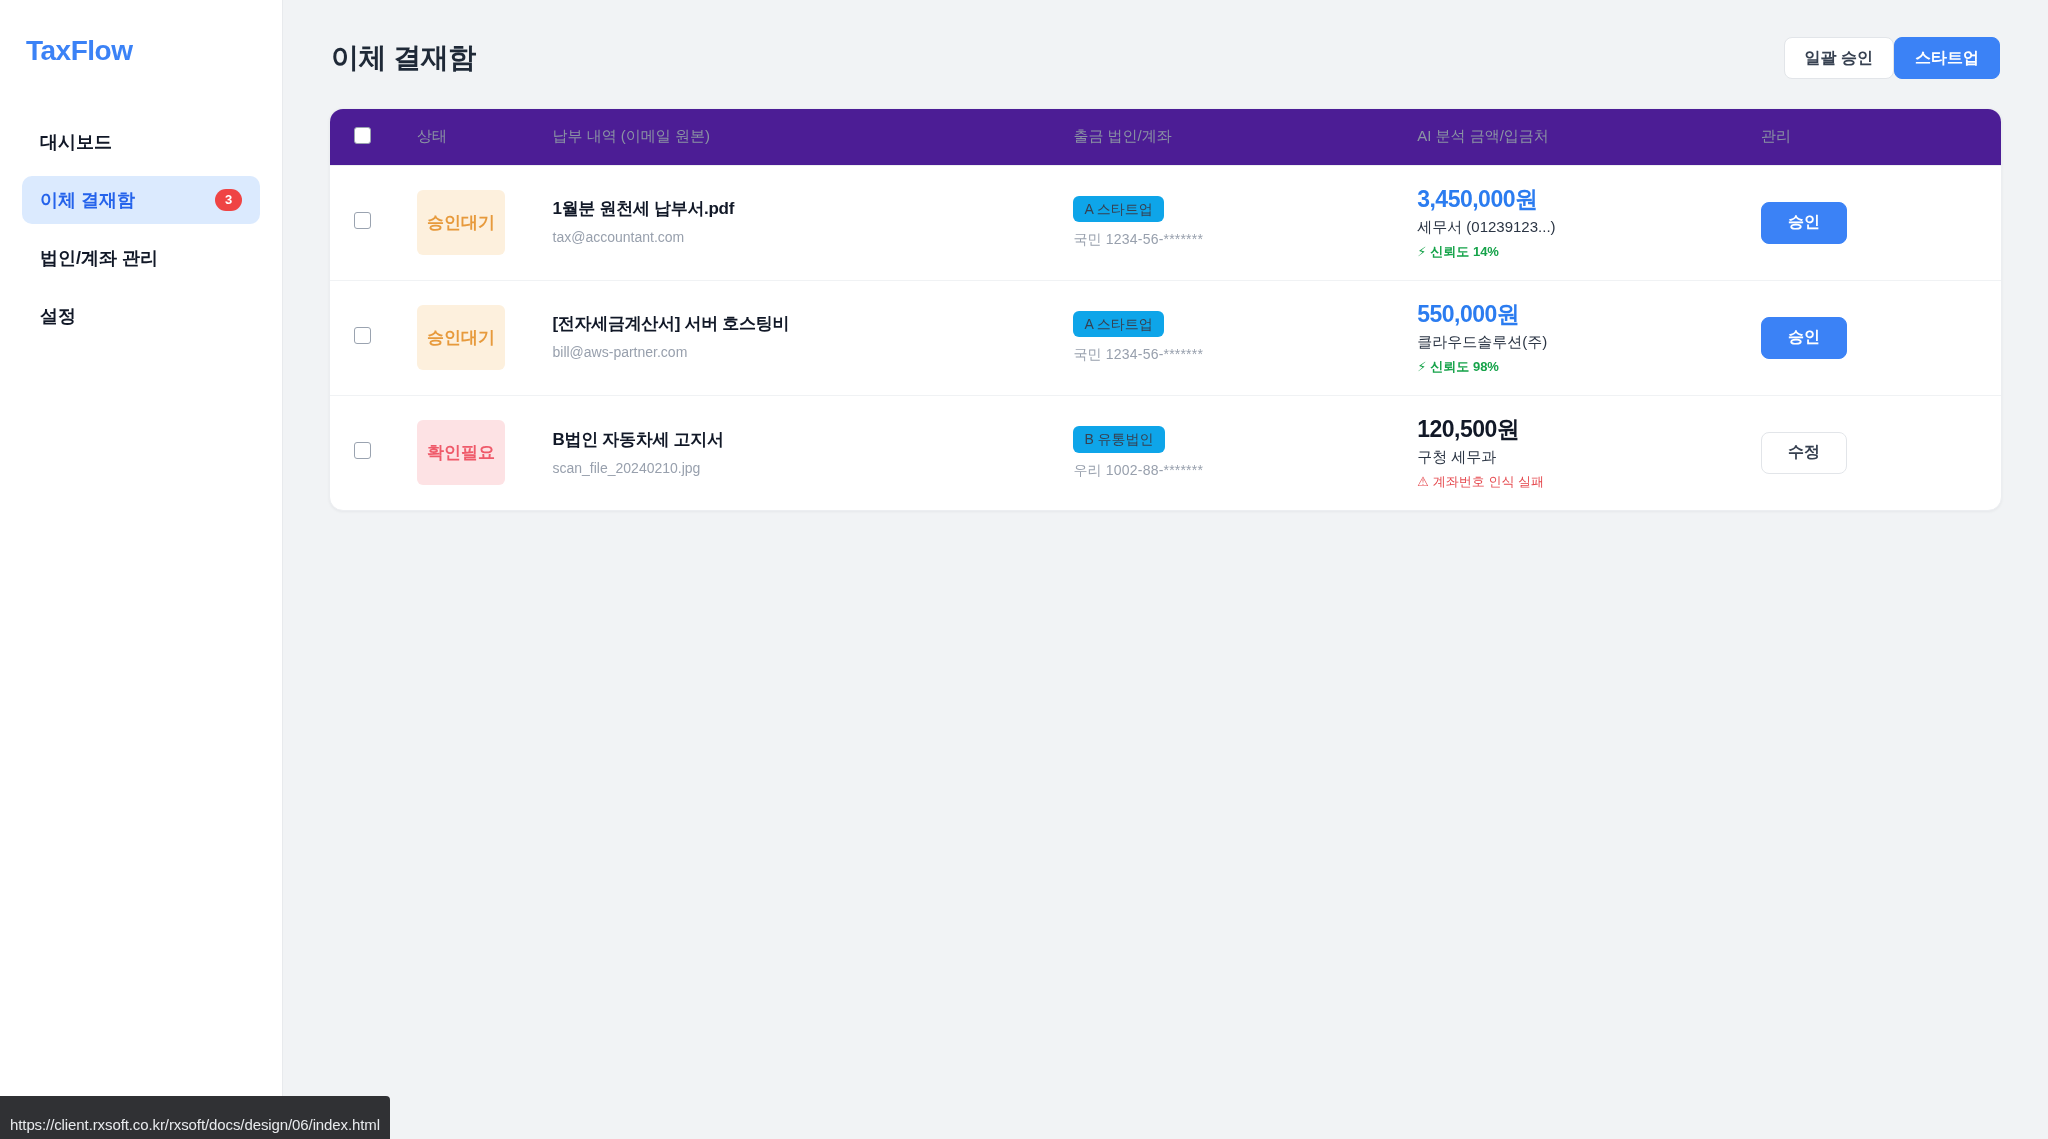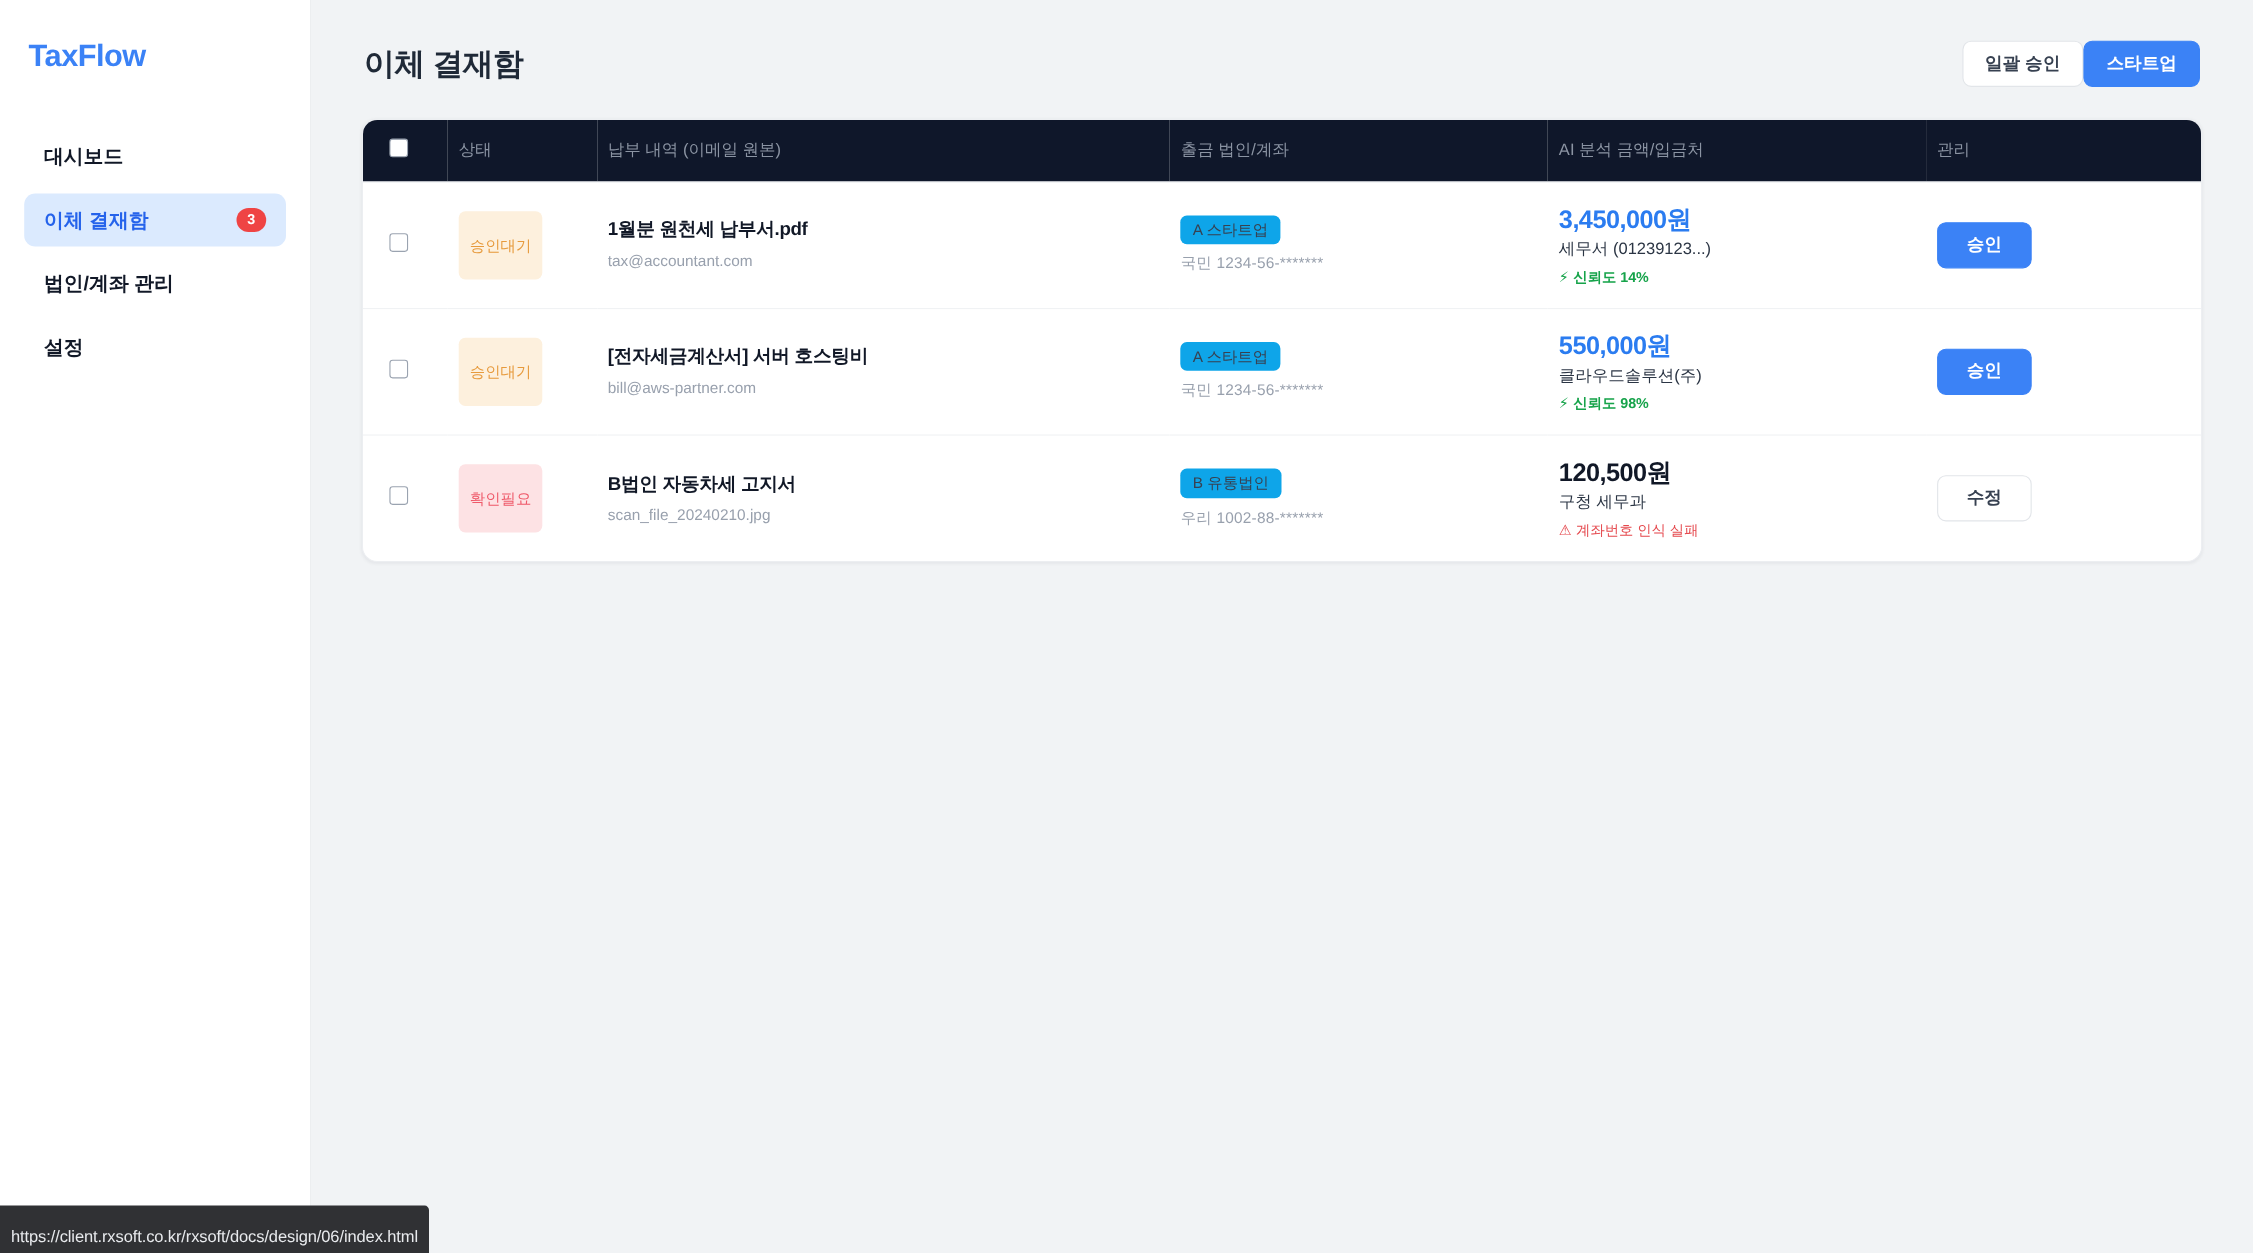--- a/index.html
+++ b/index.html
@@ -118,21 +118,21 @@
     margin-top: 20px;
     background: #ffffff;
     border: 1px solid #eceef1;
     border-radius: 14px;
     box-shadow: 0 1px 3px rgba(16,24,40,0.05);
     overflow: hidden;
   }
   table { width: 100%; border-collapse: collapse; table-layout: fixed; }
 
   thead th {
-    background: #0f172a;
+    background: #4c1d95;
     border-bottom: 1px solid #eceef1;
     font-size: 15px;
     font-weight: normal;
     color: #8b94a3;
     text-align: left;
     height: 56px;
     padding: 0 10px;
     vertical-align: middle;
   }
   .col-check { width: 74px; padding-left: 24px !important; }
@@ -157,22 +157,22 @@
     border: 1px solid #9aa3b0;
     border-radius: 3px;
     background: #ffffff;
     display: inline-block;
     cursor: pointer;
   }
 
   
   .pill {
     display: inline-block;
-    font-size: 14px;
-    font-weight: normal;
+    font-size: 17px;
+    font-weight: bold;
     border-radius: 6px;
     padding: 24px 10px;
     line-height: 1;
     white-space: nowrap;
   }
   .pill-wait { background: #fdf0dd; color: #e79a3c; }
   .pill-check { background: #fde2e4; color: #ef5a6a; }
 
   
   .doc-title {

